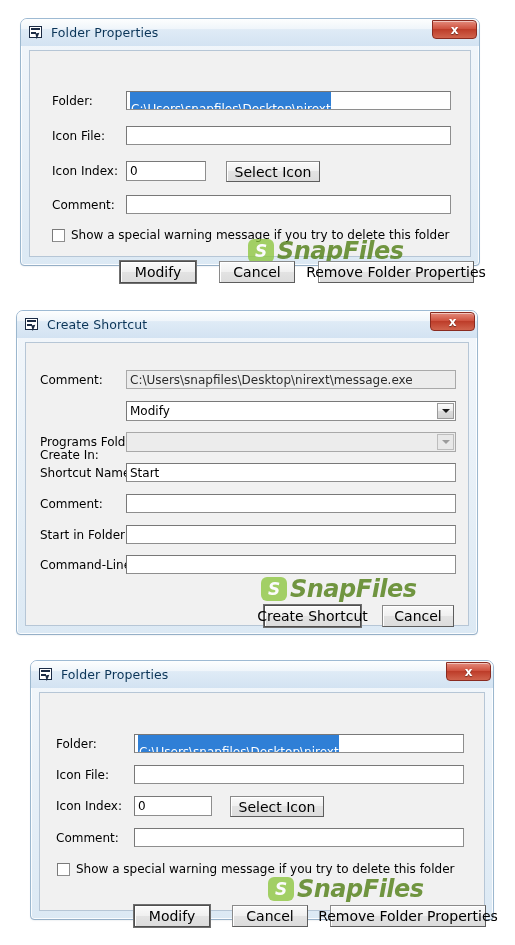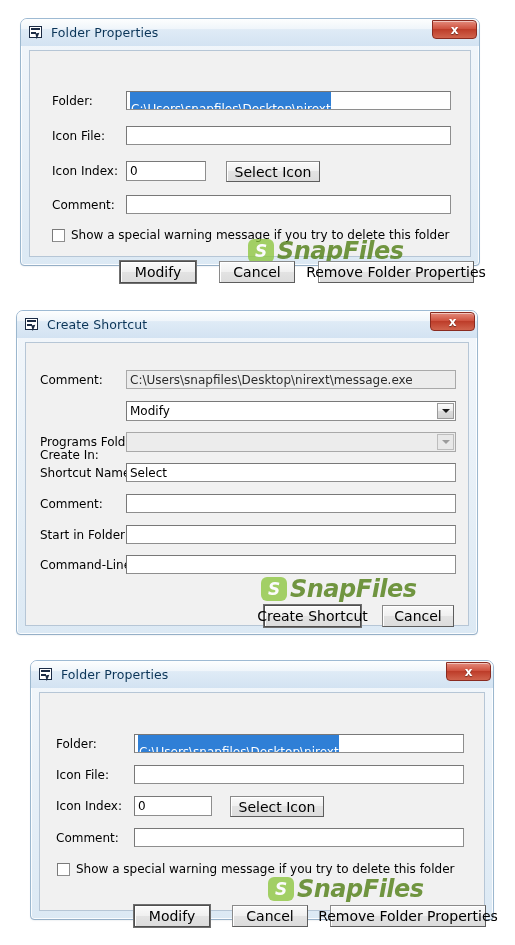--- a/index.html
+++ b/index.html
@@ -330,21 +330,21 @@
     <div class="lbl" style="position:absolute; left:14px; top:99px; transform:translateY(-50%);">Programs Folder:</div>
     <div class="field disabled" style="left:100px; top:89px; width:330px; height:20px;">
       <span></span>
       <div class="combo-arrow dis">
           <div class="tri"></div>
         </div>
     </div>
 
     <div class="lbl" style="position:absolute; left:14px; top:130px; transform:translateY(-50%);">Shortcut Name:</div>
     <div class="field" style="left:100px; top:120px; width:330px; height:19px;">
-      <span>Select</span>
+      <span>Start</span>
     </div>
 
     <div class="lbl" style="position:absolute; left:14px; top:161px; transform:translateY(-50%);">Comment:</div>
     <div class="field" style="left:100px; top:151px; width:330px; height:19px;">
       <span></span>
     </div>
 
     <div class="lbl" style="position:absolute; left:14px; top:192px; transform:translateY(-50%);">Start in Folder:</div>
     <div class="field" style="left:100px; top:182px; width:330px; height:19px;">
       <span></span>

